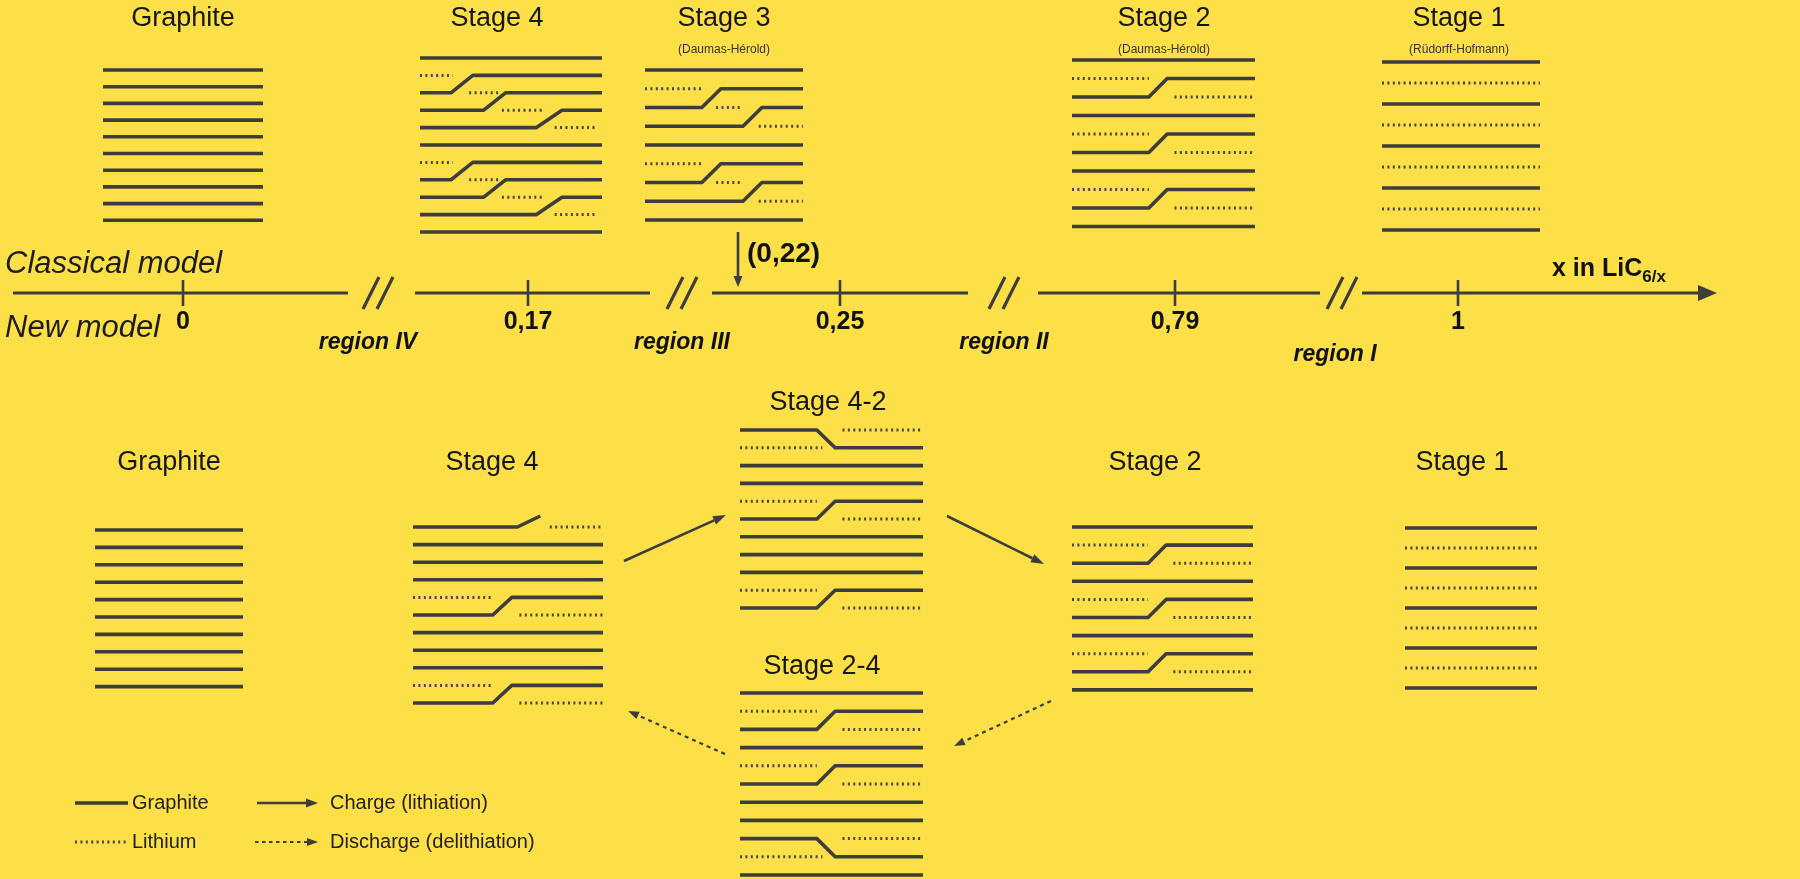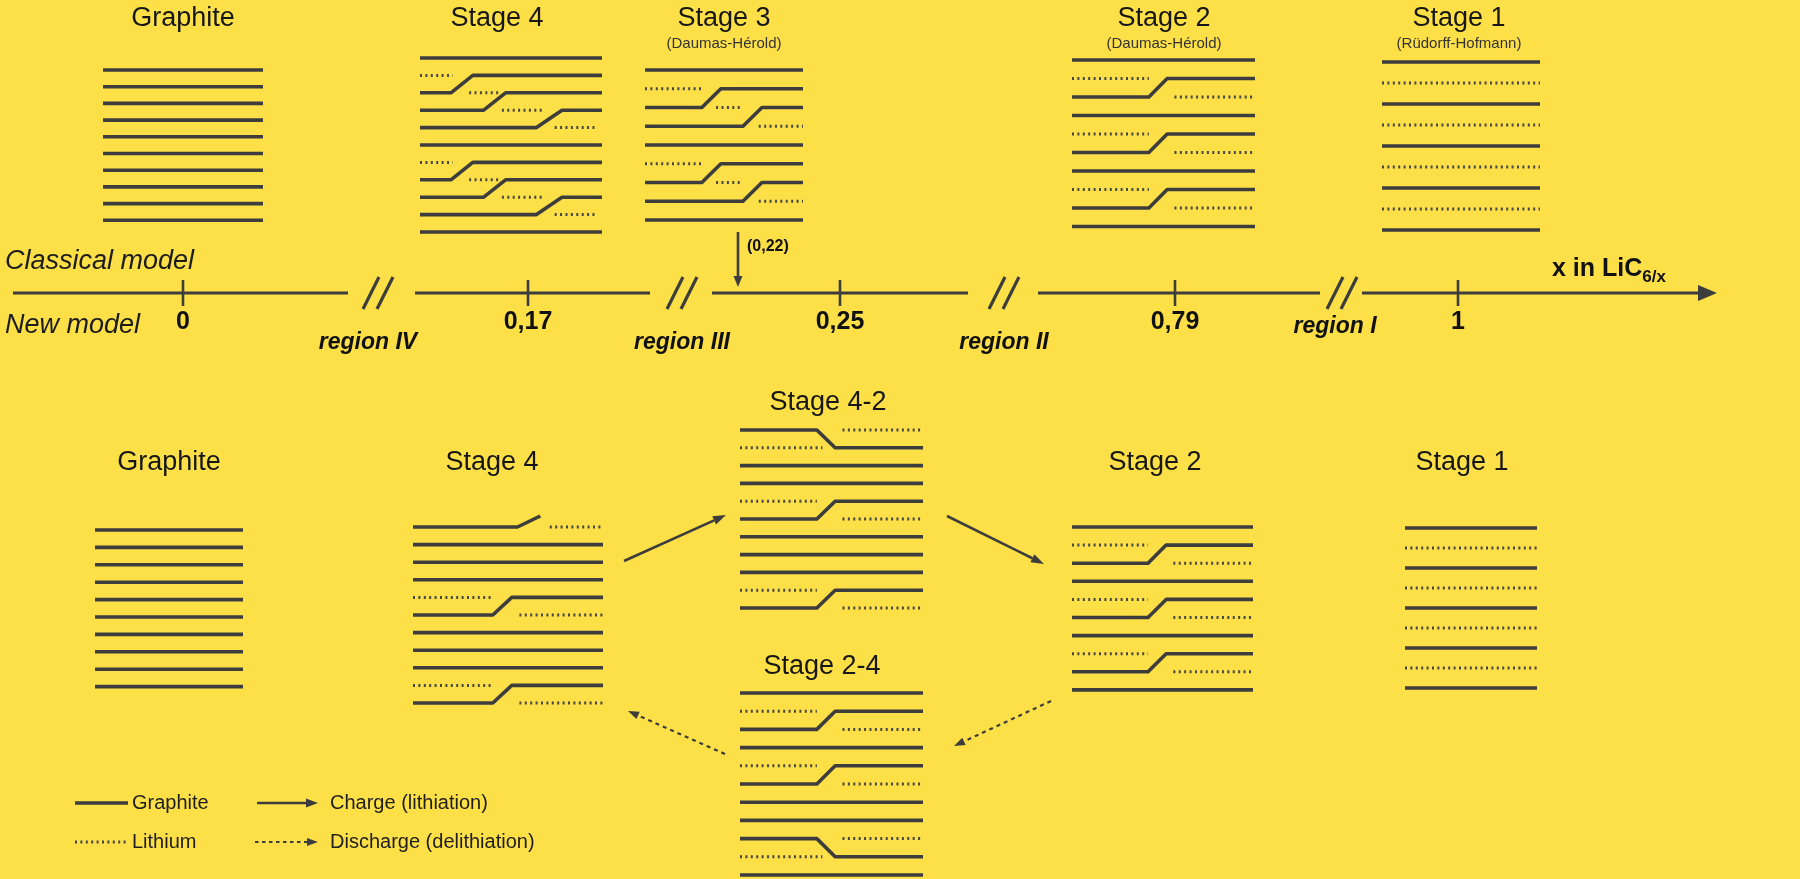--- a/index.html
+++ b/index.html
@@ -2,25 +2,25 @@
 <html><head>
 <meta charset="utf-8">
 <style>
   html,body{margin:0;padding:0;background:#ffffff;}
   #canvas{position:relative;width:1800px;height:879px;background:#fde047;overflow:hidden;
           font-family:"Liberation Sans", sans-serif;color:#121212;}
   #diagram-svg{position:absolute;left:0;top:0;}
   .lbl{position:absolute;white-space:nowrap;}
   .ctr{transform:translateX(-50%);}
   .t-title{font-size:27px;font-weight:400;color:#161616;}
-  .t-sub{font-size:15px;font-weight:400;color:#333333;}
-  .model-lbl{font-size:27px;font-style:italic;color:#1c1c1c;}
+  .t-sub{font-size:12px;font-weight:400;color:#333333;margin-top:8px;}
+  .model-lbl{font-size:31px;font-style:italic;color:#1c1c1c;}
   .tick-lbl{font-size:25px;font-weight:700;color:#111111;}
   .region-lbl{font-size:23px;font-weight:700;font-style:italic;color:#111111;}
-  .annot-lbl{font-size:16px;font-weight:700;color:#111111;}
+  .annot-lbl{font-size:28px;font-weight:700;color:#111111;}
   .xaxis-lbl{font-size:25px;font-weight:700;color:#111111;}
   .xaxis-lbl .sub{font-size:17px;position:relative;top:6px;font-weight:700;text-align:right;}
   .legend-lbl{font-size:20px;font-weight:400;color:#1e1e1e;}
 </style>
 </head>
 <body>
 
 <div id="canvas">
 
   <svg id="diagram-svg" width="1800" height="879" viewBox="0 0 1800 879">
@@ -259,21 +259,21 @@
 
   <div class="lbl ctr tick-lbl" style="left:183px;top:306px">0</div>
   <div class="lbl ctr tick-lbl" style="left:528px;top:306px">0,17</div>
   <div class="lbl ctr tick-lbl" style="left:840px;top:306px">0,25</div>
   <div class="lbl ctr tick-lbl" style="left:1175px;top:306px">0,79</div>
   <div class="lbl ctr tick-lbl" style="left:1458px;top:306px">1</div>
 
   <div class="lbl ctr region-lbl" style="left:368px;top:328px">region IV</div>
   <div class="lbl ctr region-lbl" style="left:682px;top:328px">region III</div>
   <div class="lbl ctr region-lbl" style="left:1004px;top:328px">region II</div>
-  <div class="lbl ctr region-lbl" style="left:1335px;top:312px">region I</div>
+  <div class="lbl ctr region-lbl" style="left:1335px;top:340px">region I</div>
 
   <div class="lbl annot-lbl" style="left:747px;top:237px">(0,22)</div>
 
   <div class="lbl xaxis-lbl" style="left:1552px;top:253px"><span>x in LiC</span><span class="sub">6/x</span></div>
 
   <div class="lbl ctr t-title" style="left:169px;top:446px">Graphite</div>
   <div class="lbl ctr t-title" style="left:492px;top:446px">Stage 4</div>
   <div class="lbl ctr t-title" style="left:828px;top:386px">Stage 4-2</div>
   <div class="lbl ctr t-title" style="left:822px;top:650px">Stage 2-4</div>
   <div class="lbl ctr t-title" style="left:1155px;top:446px">Stage 2</div>

